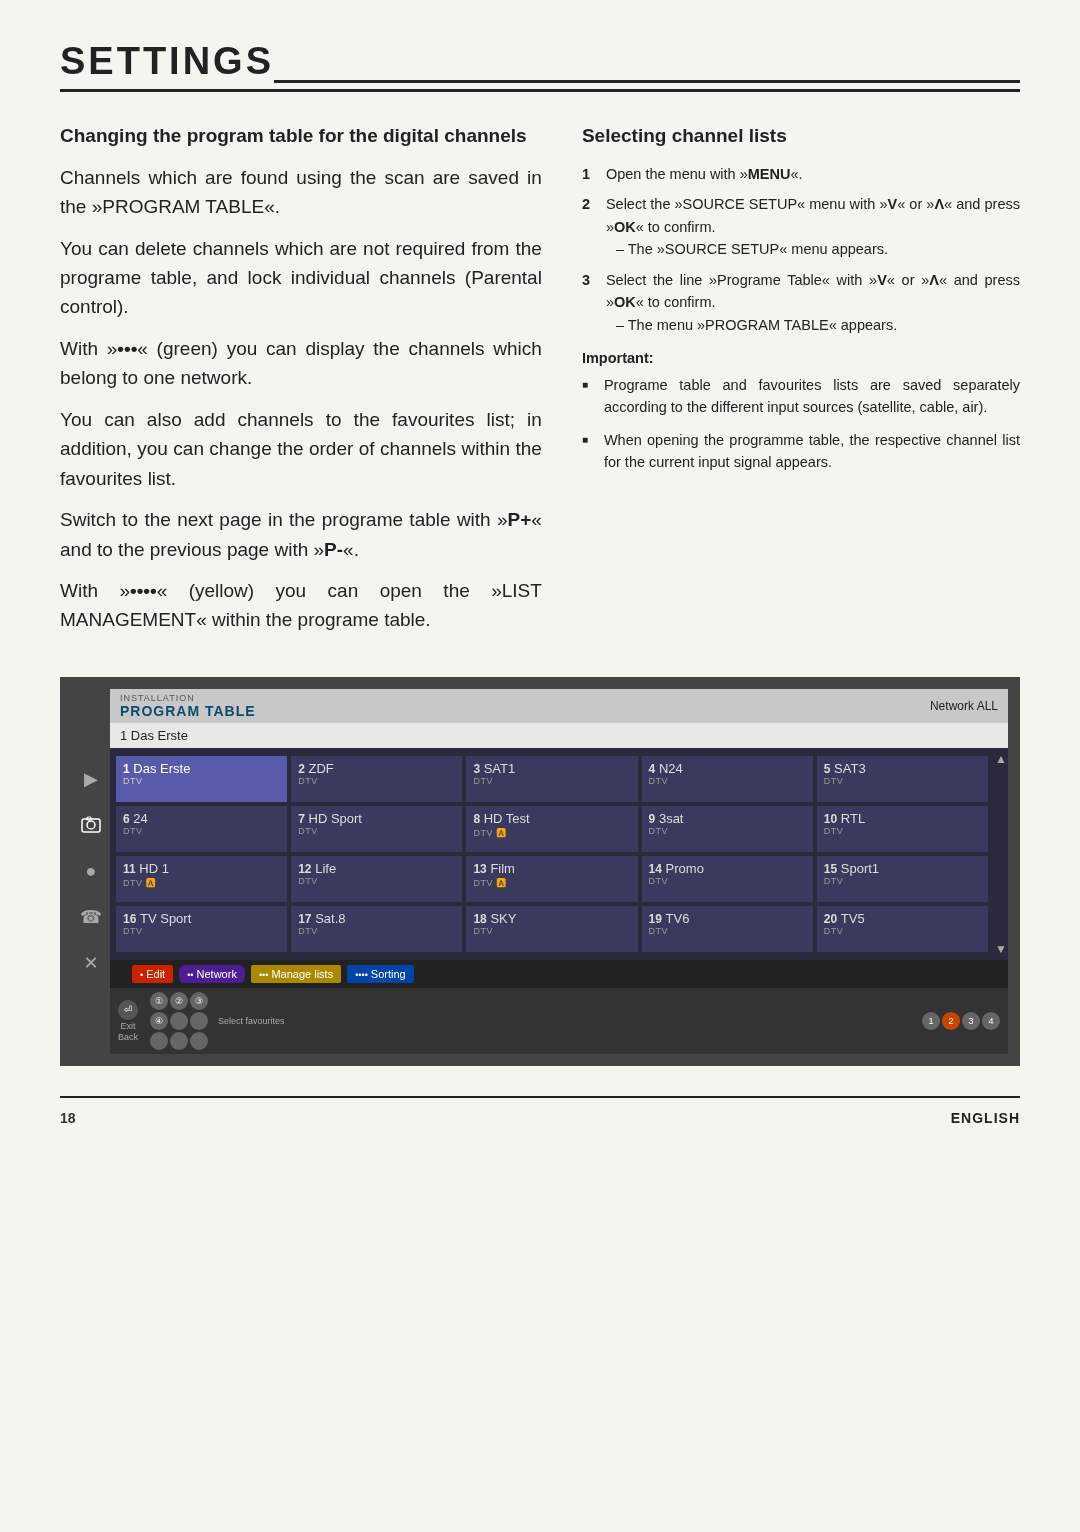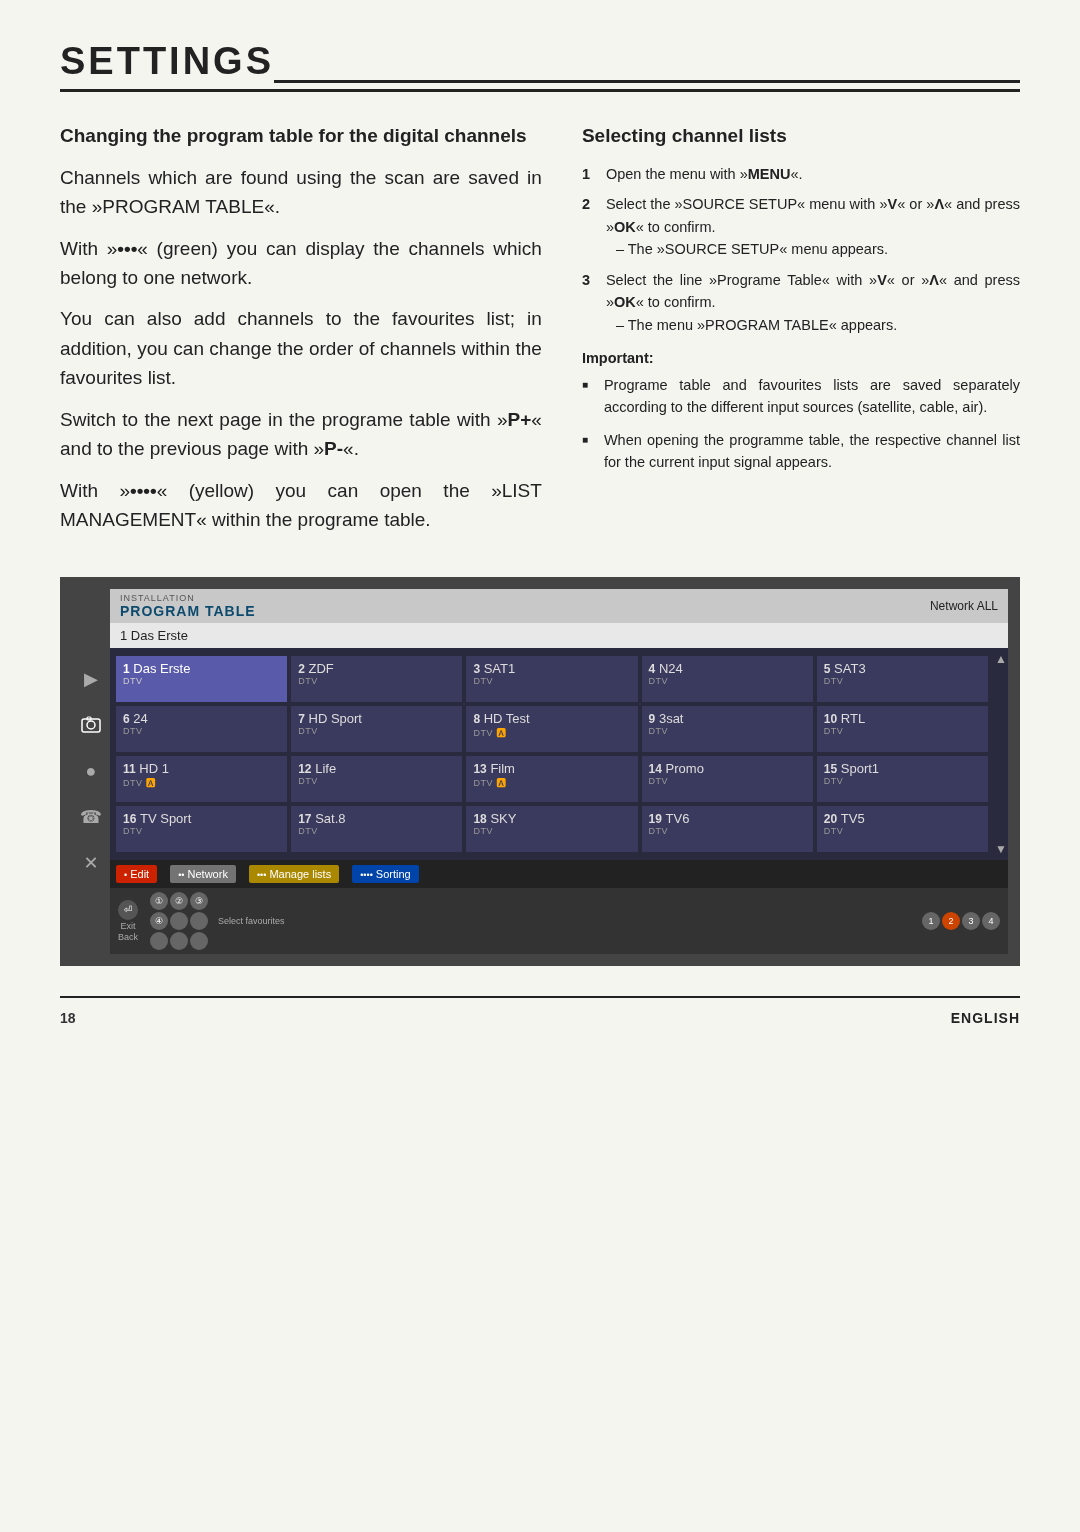--- a/index.html
+++ b/index.html
@@ -228,34 +228,34 @@
     }
     .scroll-arrow {
       color: #aaa;
       font-size: 12px;
       cursor: pointer;
     }
 
     
     .pt-bottom-bar {
       background: #222;
-      padding: 5px 6px;
-      display: flex;
-      gap: 13px;
+      padding: 5px 22px;
+      display: flex;
+      gap: 6px;
       align-items: center;
     }
     .btn-colored {
       padding: 3px 8px;
       font-size: 11px;
       color: #fff;
       border-radius: 2px;
       white-space: nowrap;
     }
     .btn-red { background: #cc2200; }
-    .btn-green { background: #737373; }
+    .btn-green { background: #4c1d95; border-radius: 6px; }
     .btn-yellow { background: #aa8800; }
     .btn-blue { background: #0044aa; }
 
     
     .pt-footer {
       background: #333;
       padding: 4px 8px;
       display: flex;
       align-items: center;
       gap: 12px;
@@ -319,20 +319,21 @@
 
 <div class="settings-title">
   <span>SETTINGS</span>
 </div>
 
 <div class="two-col">
 
   <div class="col-left">
     <div class="section-title">Changing the program table for the digital channels</div>
     <p class="body-text">Channels which are found using the scan are saved in the »PROGRAM TABLE«.</p>
+    <p class="body-text">You can delete channels which are not required from the programe table, and lock individual channels (Parental control).</p>
     <p class="body-text">With »<span class="bold">•••</span>« (green) you can display the channels which belong to one network.</p>
     <p class="body-text">You can also add channels to the favourites list; in addition, you can change the order of channels within the favourites list.</p>
     <p class="body-text">Switch to the next page in the programe table with »<span class="bold">P+</span>« and to the previous page with »<span class="bold">P-</span>«.</p>
     <p class="body-text">With »<span class="bold">••••</span>« (yellow) you can open the »LIST MANAGEMENT« within the programe table.</p>
   </div>
 
   <div class="col-right">
     <div class="section-title">Selecting channel lists</div>
     <ol class="num-list">
       <li>

